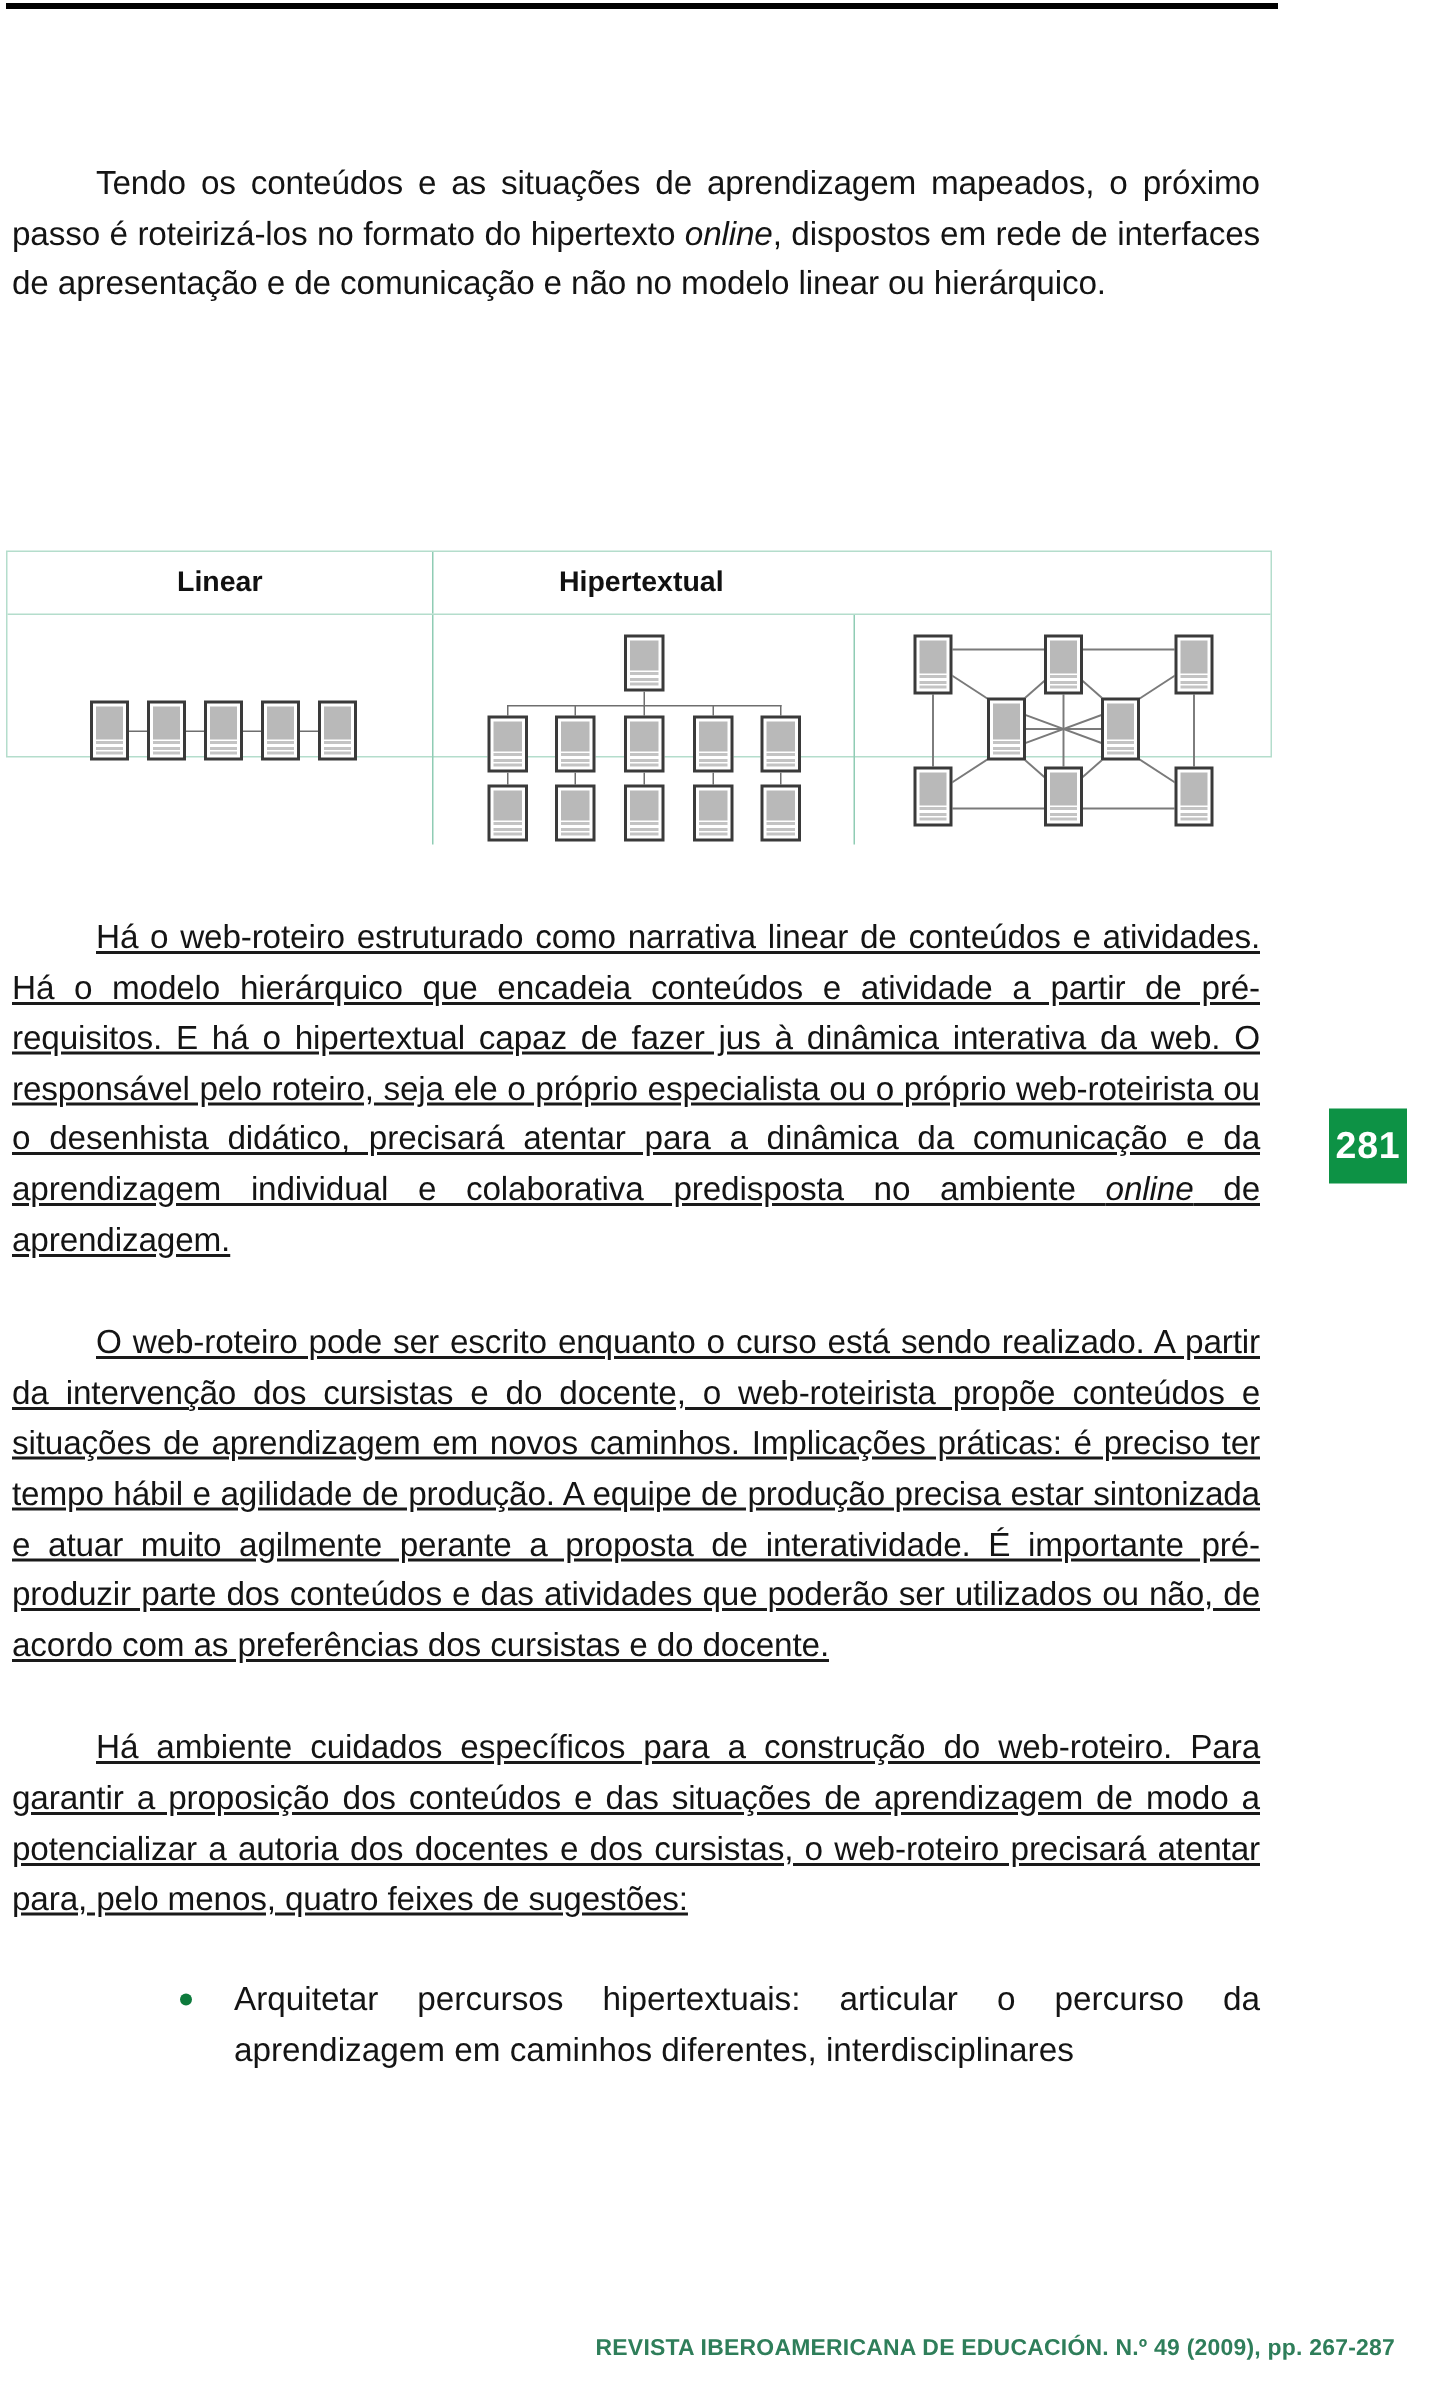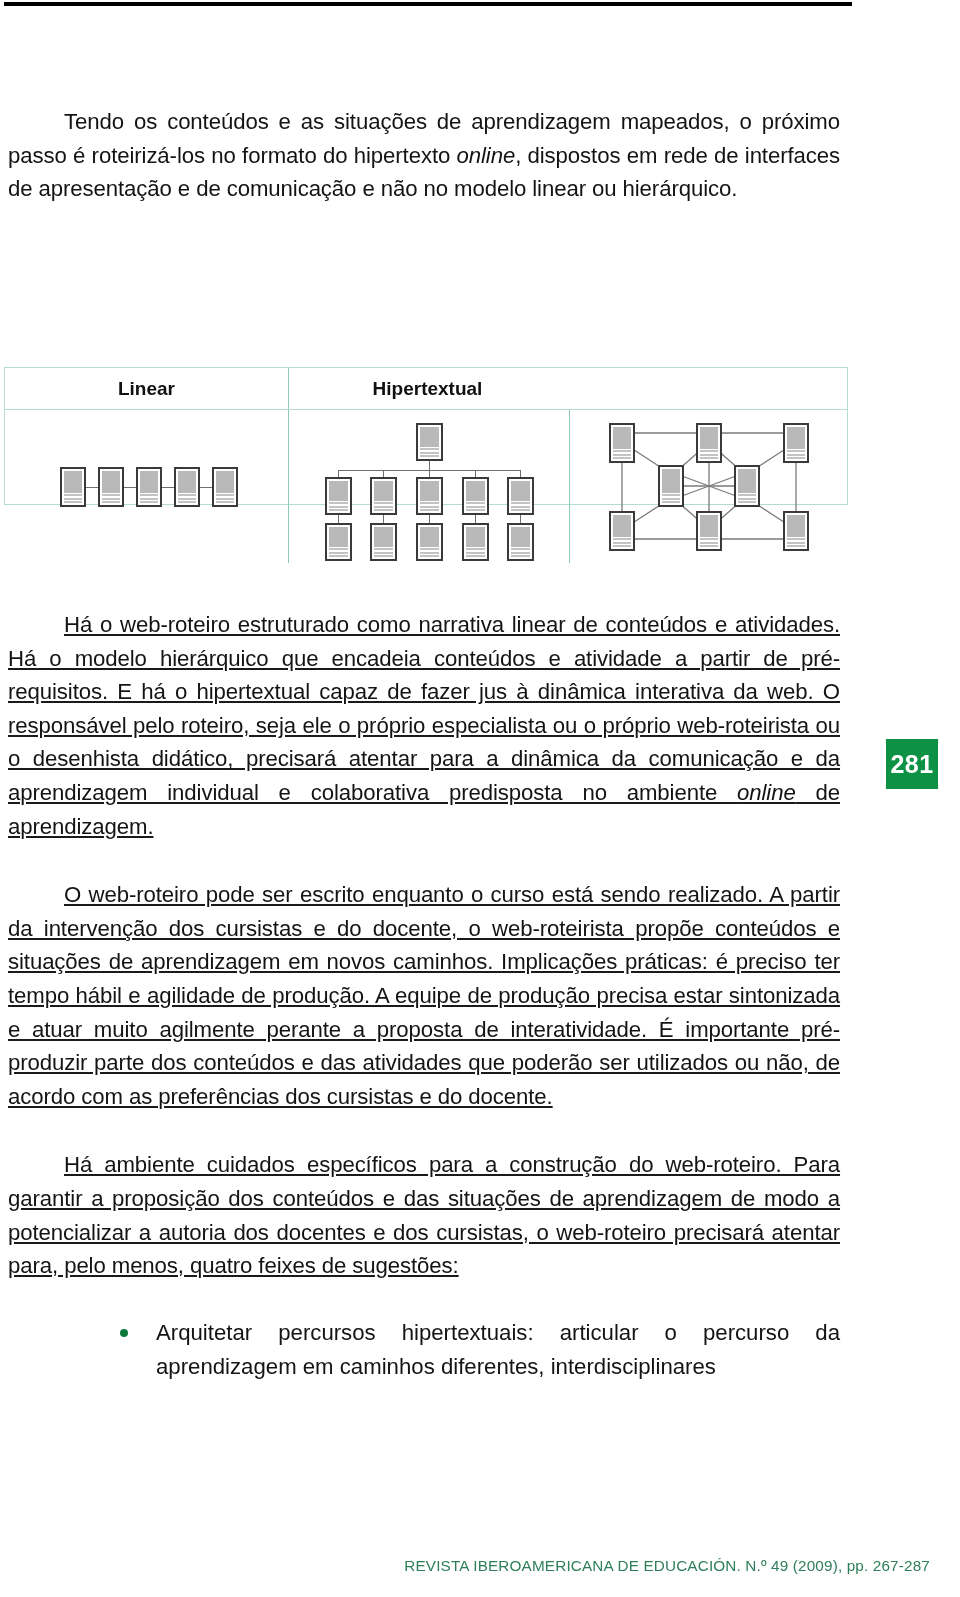--- a/index.html
+++ b/index.html
@@ -158,21 +158,21 @@
   }
 
   
   .footer {
     position: absolute;
     left: 0;
     top: 1557px;
     width: 930px;
     text-align: right;
     font-size: 15.3px;
-    font-weight: normal;
+    font-weight: bold;
     color: #2f7e5a;
     letter-spacing: 0.15px;
   }
 </style>
 </head>
 <body>
 
 <div class="page">
 
   <div class="top-rule"></div>

